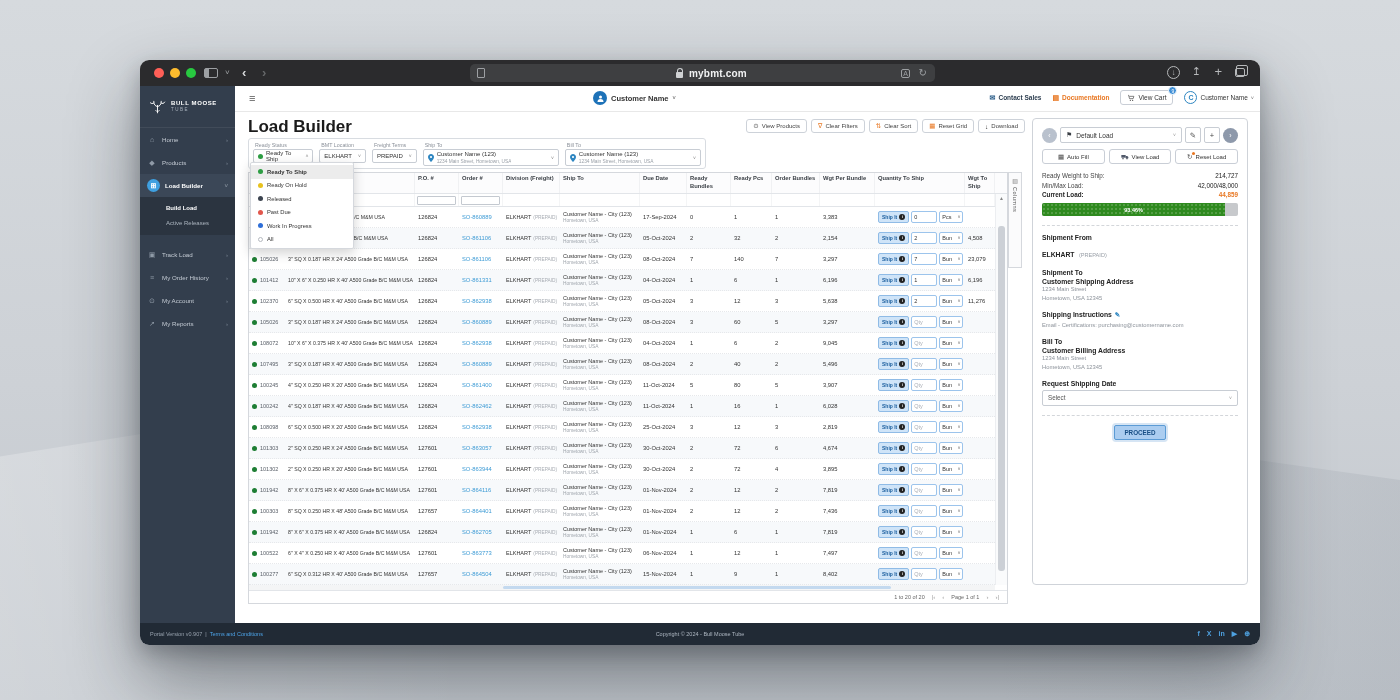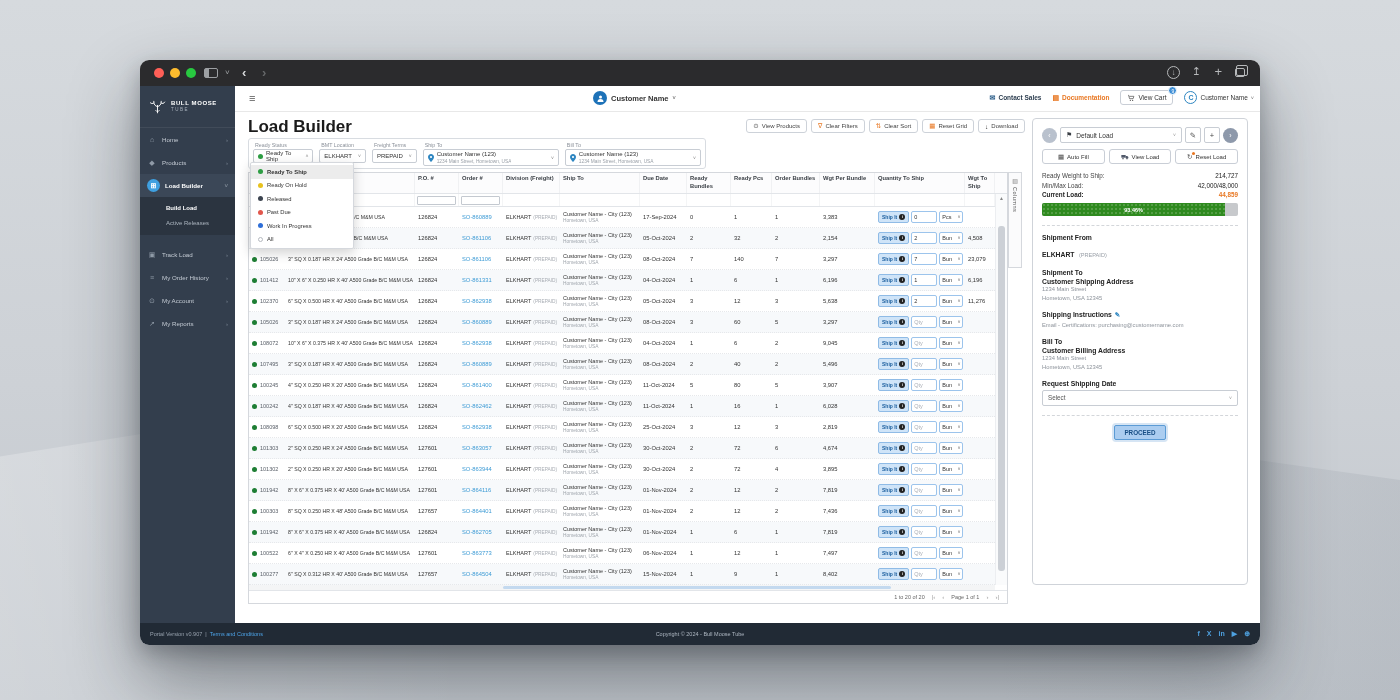--- a/index.html
+++ b/index.html
@@ -183,20 +183,27 @@
   <div class="window">
 
     <div class="titlebar">
       <span class="tl red"></span>
       <span class="tl yellow"></span>
       <span class="tl green"></span>
       <span class="tb-toggle"></span>
       <span class="tb-chev">˅</span>
       <span class="nav back">‹</span>
       <span class="nav fwd">›</span>
+      <div class="urlbar">
+        <span class="reader"></span>
+        <span class="lockwrap"></span>
+        <span class="url">mybmt.com</span>
+        <span class="ub-r1">A</span>
+        <span class="ub-r2">↻</span>
+      </div>
       <span class="tbr dl">↓</span>
       <span class="tbr sh">↥</span>
       <span class="tbr pl">+</span>
       <span class="tbr tabs"></span>
     </div>
 
     <aside class="sidebar">
       <div class="brand">
         <svg viewBox="0 0 32 26" width="19" height="15" fill="none" stroke="#fff" stroke-width="1.6" stroke-linecap="round">
           <path d="M16 24V11"></path>

